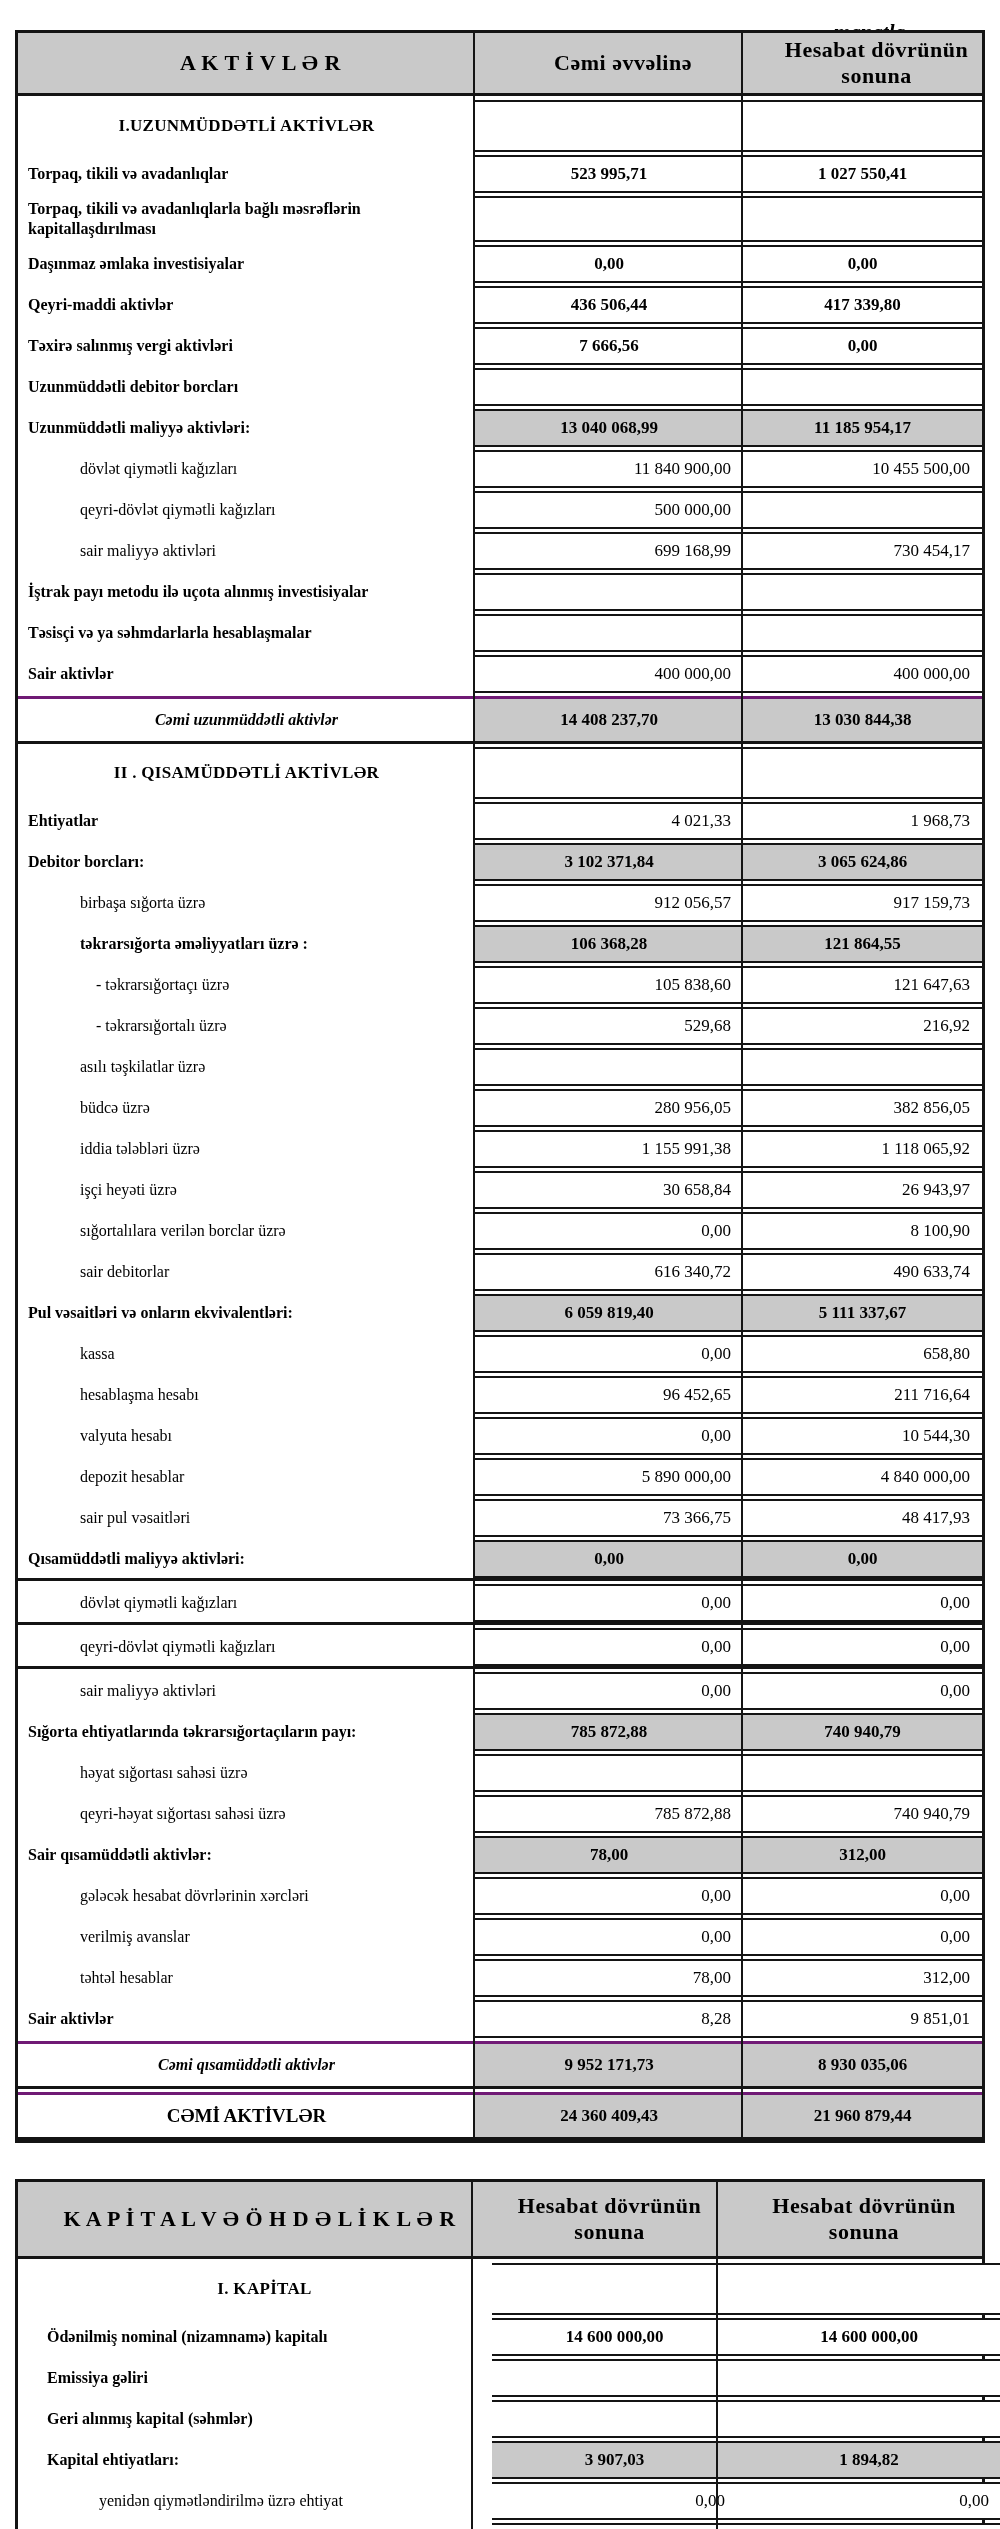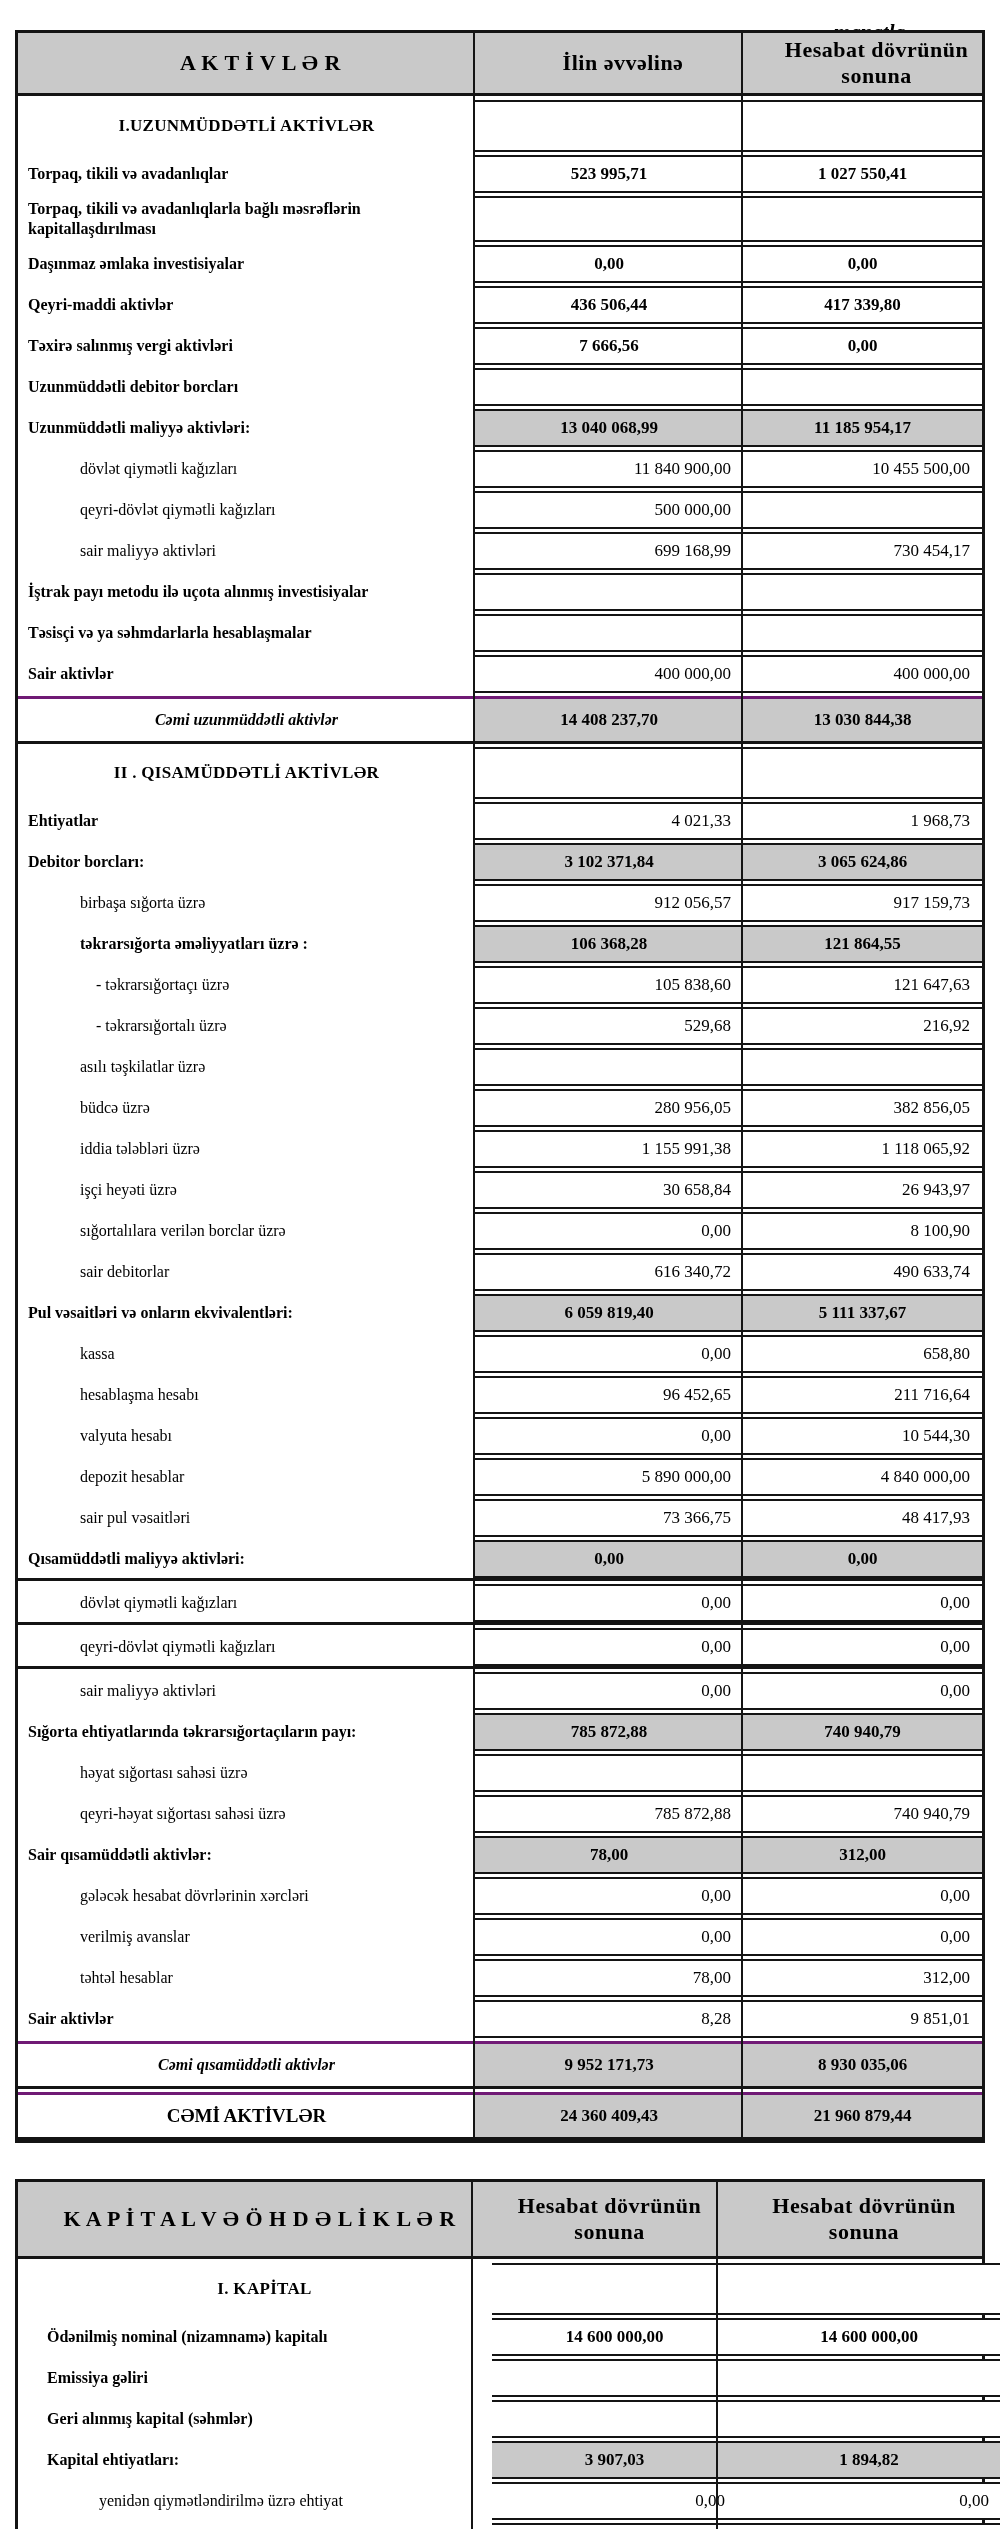--- a/index.html
+++ b/index.html
@@ -133,21 +133,21 @@
 </head>
 <body>
 
 <div class="page">
 
   <div class="manatla">manatla</div>
 
   <div class="fintable t1">
     <div class="thead">
       <div class="hcell">A K T İ V L Ə R</div>
-      <div class="hcell">İlin əvvəlinə</div>
+      <div class="hcell">Cəmi əvvəlinə</div>
       <div class="hcell">Hesabat dövrünün sonuna</div>
     </div>
     <div class="tbody" id="t1body">
         <div class="trow ls-section vs-none">
           <div class="lcell">I.UZUNMÜDDƏTLİ AKTİVLƏR</div>
           <div class="vcell"></div>
           <div class="vcell"></div>
         </div>
         <div class="trow ls-item vs-bc">
           <div class="lcell">Torpaq, tikili və avadanlıqlar</div>

